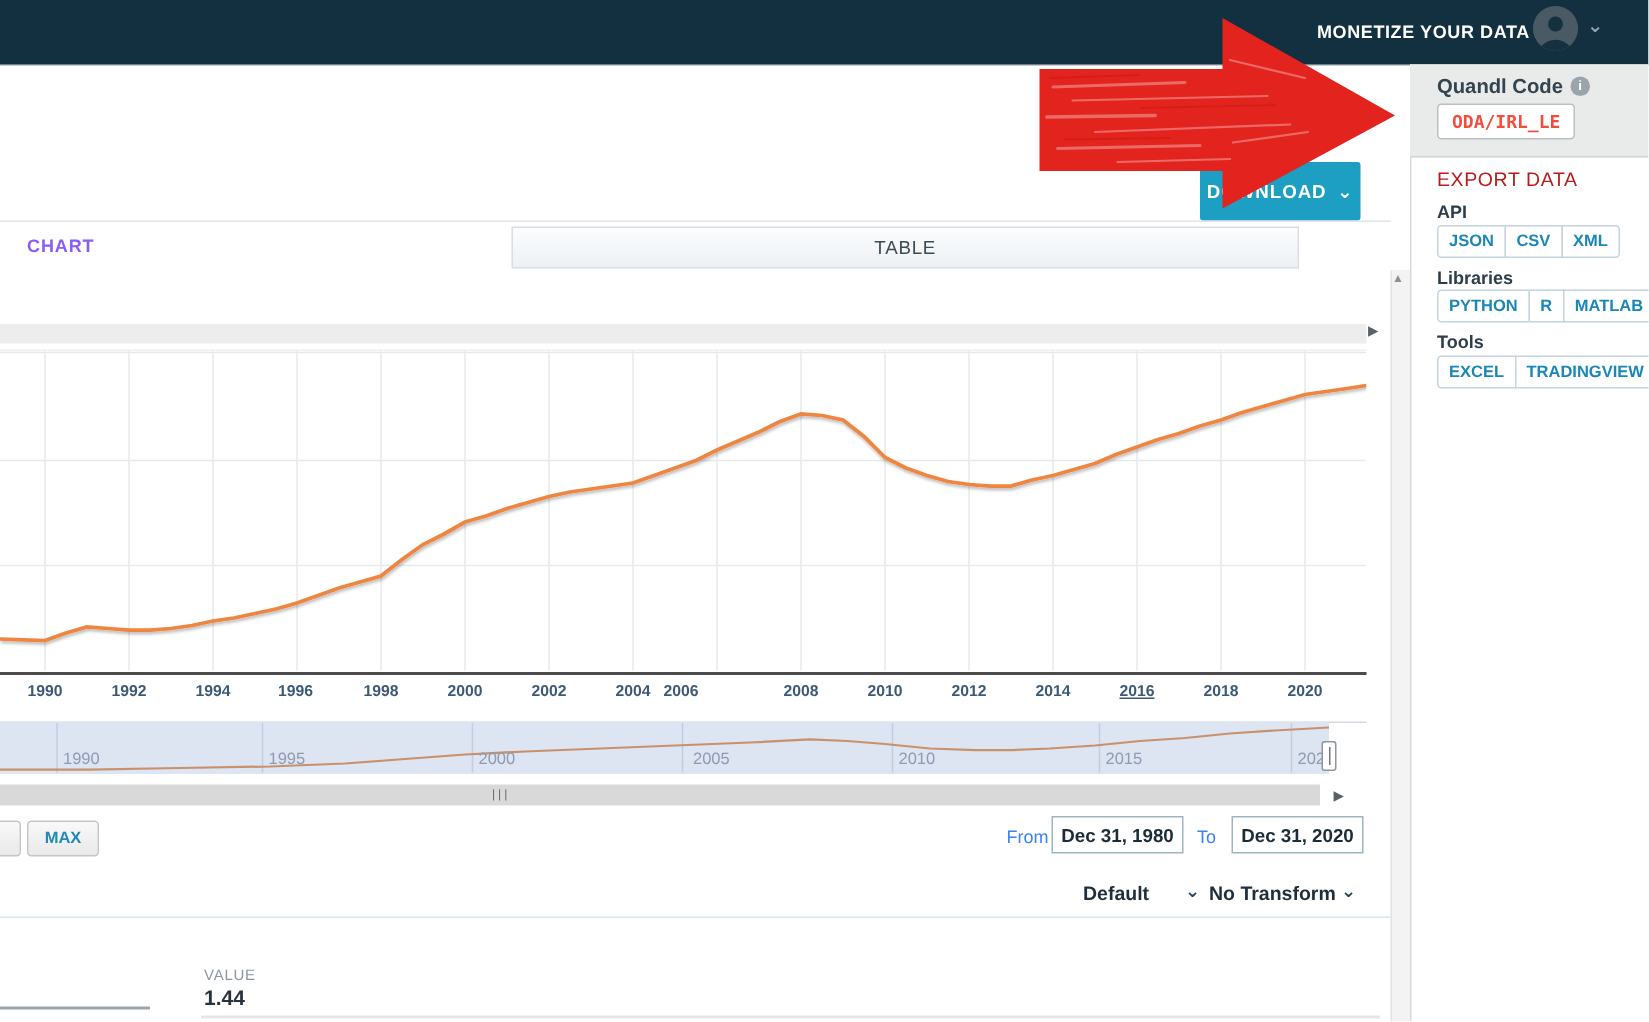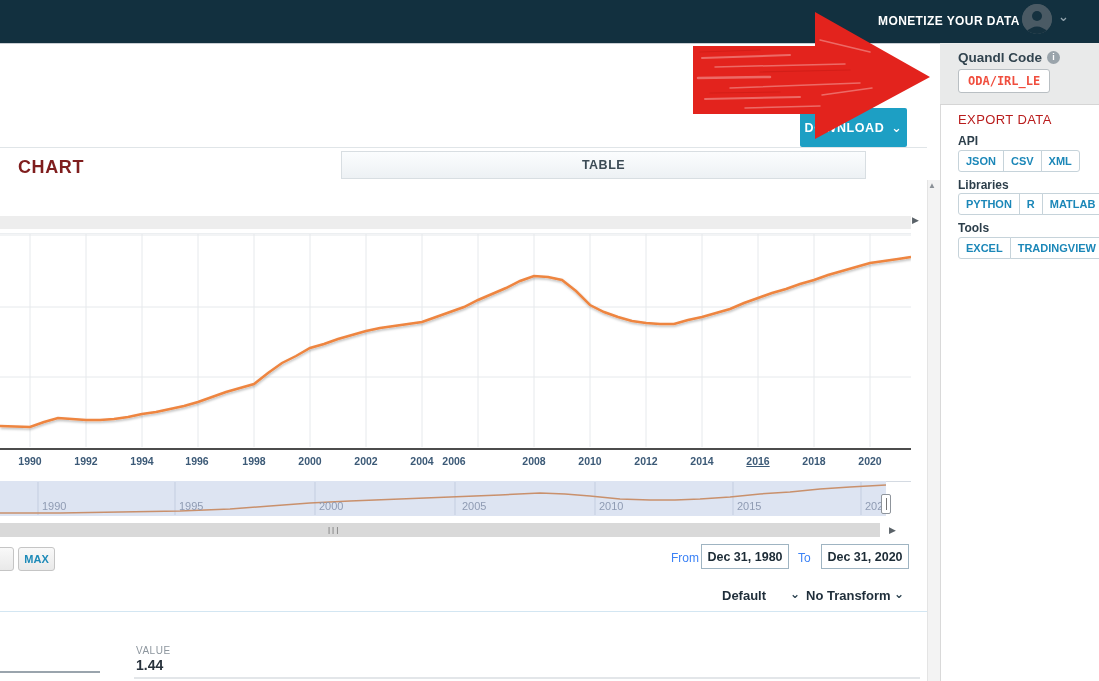--- a/index.html
+++ b/index.html
@@ -12,24 +12,24 @@
   
   .top-header{left:0;top:0;width:1099px;height:43px;background:#12303f;border-bottom:1px solid #c9ced3;}
   .monetize{top:14px;left:878px;width:132px;color:#ffffff;font-size:12px;font-weight:bold;letter-spacing:.4px;white-space:nowrap;cursor:pointer;}
   .avatar{left:1022px;top:4px;width:30px;height:30px;border-radius:50%;background:#4a5a64;overflow:hidden;cursor:pointer;}
   .hdr-chev{left:1058px;top:9px;color:#93a4ae;font-size:13px;font-weight:bold;cursor:pointer;}
   
   .download-btn{left:800px;top:108px;width:107px;height:39px;background:#1d9fc4;border-radius:2px;
     color:#fff;font-weight:bold;font-size:12.5px;letter-spacing:.6px;display:flex;align-items:center;justify-content:center;gap:7px;cursor:pointer;}
   
   .tabbar-line{left:0;top:147px;width:927px;height:1px;background:#e0e5e8;}
-  .tab-chart{left:18px;top:157px;color:#7f1d1d;font-size:18px;font-weight:bold;letter-spacing:.6px;cursor:pointer;}
+  .tab-chart{left:18px;top:157px;color:#8b5cf6;font-size:12px;font-weight:bold;letter-spacing:.6px;cursor:pointer;}
   .tab-table{left:341px;top:151px;width:525px;height:28px;background:linear-gradient(#fbfdfe,#edf1f4);
     border:1px solid #d8dee2;box-sizing:border-box;display:flex;align-items:center;justify-content:center;
-    color:#3c4b55;font-size:12.5px;font-weight:bold;letter-spacing:.5px;cursor:pointer;}
+    color:#3c4b55;font-size:12.5px;font-weight:normal;letter-spacing:.5px;cursor:pointer;}
   
   .hscroll-top{left:0;top:216px;width:911px;height:13px;background:#ededed;}
   .hscroll-top-arrow{left:912px;top:215px;color:#5a6268;font-size:9px;cursor:pointer;}
   .vscroll{left:927px;top:180px;width:12px;height:501px;background:#f3f3f3;border-left:1px solid #e4e4e4;}
   .vscroll-up{left:928px;top:181px;color:#8a9096;font-size:8px;cursor:pointer;}
   
   .plot-bg{left:0;top:233px;width:911px;height:215px;background:#ffffff;border-top:1px solid #eceff1;}
   .x-axis-line{left:0;top:448px;width:911px;height:2px;background:#4c4c4c;}
   .x-tick{position:absolute;top:455px;width:44px;text-align:center;font-size:10.5px;font-weight:bold;color:#3c5a77;}
   
@@ -39,21 +39,21 @@
   .nav-handle{left:881px;top:494px;width:10px;height:20px;background:#fff;border:1px solid #8f959c;border-radius:2px;box-sizing:border-box;cursor:ew-resize;}
   .nav-handle i{display:block;width:1px;height:12px;background:#777;margin:3px auto 0;}
   .hscroll-bot{left:0;top:523px;width:880px;height:14px;background:#d9d9d9;}
   .hscroll-grip{left:328px;top:525px;color:#666;font-size:8px;letter-spacing:2px;cursor:grab;}
   .hscroll-bot-arrow{left:889px;top:525px;color:#5a6268;font-size:9px;cursor:pointer;}
   
   .rs-btn{position:absolute;top:547px;height:24px;background:linear-gradient(#f9f9f9,#e9e9e9);
     border:1px solid #c5c5c5;border-radius:3px;box-sizing:border-box;color:#1d8ab8;font-size:11px;font-weight:bold;
     display:flex;align-items:center;justify-content:center;padding:0 9px;cursor:pointer;}
   .rs-y{left:-22px;width:36px;}
-  .rs-max{left:18px;width:37px;}
+  .rs-max{left:18px;width:48px;}
   .fromto-lbl{position:absolute;top:551px;color:#3b82f6;font-size:12px;text-align:center;}
   .date-input{position:absolute;top:544px;width:88px;height:25px;background:#fff;border:1px solid #9fb4c2;box-sizing:border-box;
     color:#1c2b36;font-size:12.5px;font-weight:bold;display:flex;align-items:center;justify-content:center;cursor:text;}
   
   .dd-label{position:absolute;top:588px;color:#1f2e3a;font-size:13px;font-weight:bold;cursor:pointer;}
   .dd-chev{position:absolute;top:587px;color:#29404e;font-size:12px;font-weight:bold;cursor:pointer;}
   .main-divider{left:0;top:611px;width:927px;height:1px;background:#d3e6f2;}
   
   .val-header{left:136px;top:645px;color:#8d969e;font-size:10px;letter-spacing:.5px;}
   .val-cell{left:136px;top:657px;color:#28323c;font-size:14px;font-weight:bold;}

